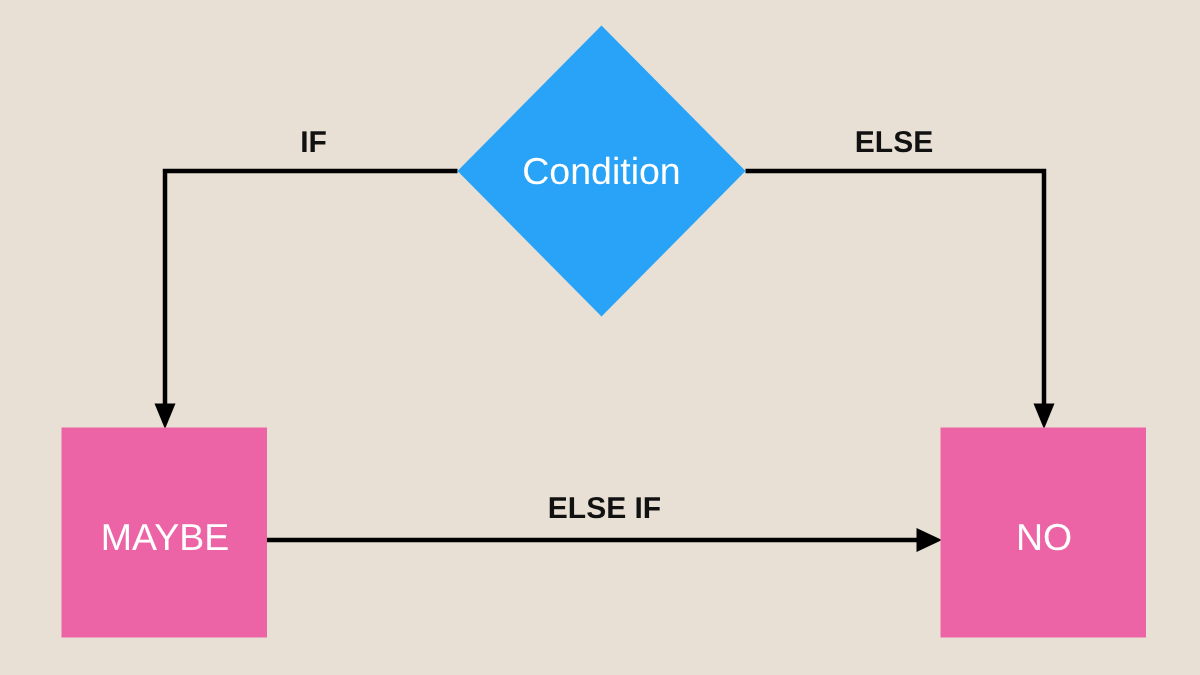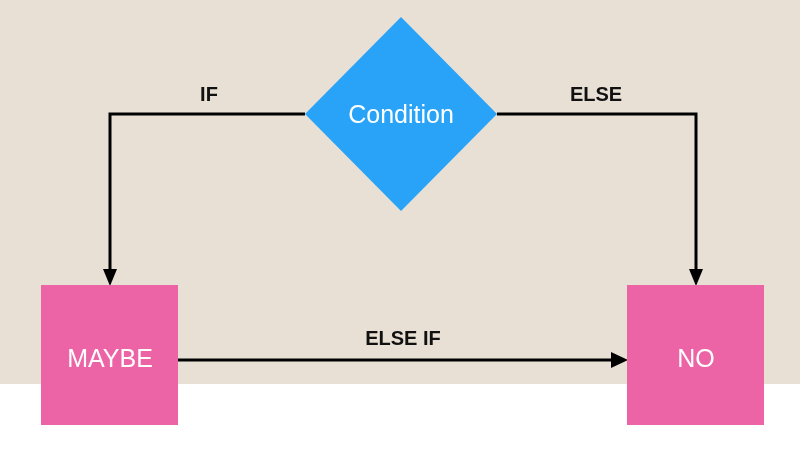--- a/index.html
+++ b/index.html
@@ -8,21 +8,21 @@
   }
   body {
     width: 800px;
     height: 450px;
     overflow: hidden;
     font-family: "Liberation Sans", sans-serif;
   }
   #canvas {
     position: relative;
     width: 800px;
-    height: 384px;
+    height: 450px;
     background: #e8e0d4;
   }
   #flowchart-svg {
     position: absolute;
     left: 0;
     top: 0;
     width: 800px;
     height: 450px;
     display: block;
   }

